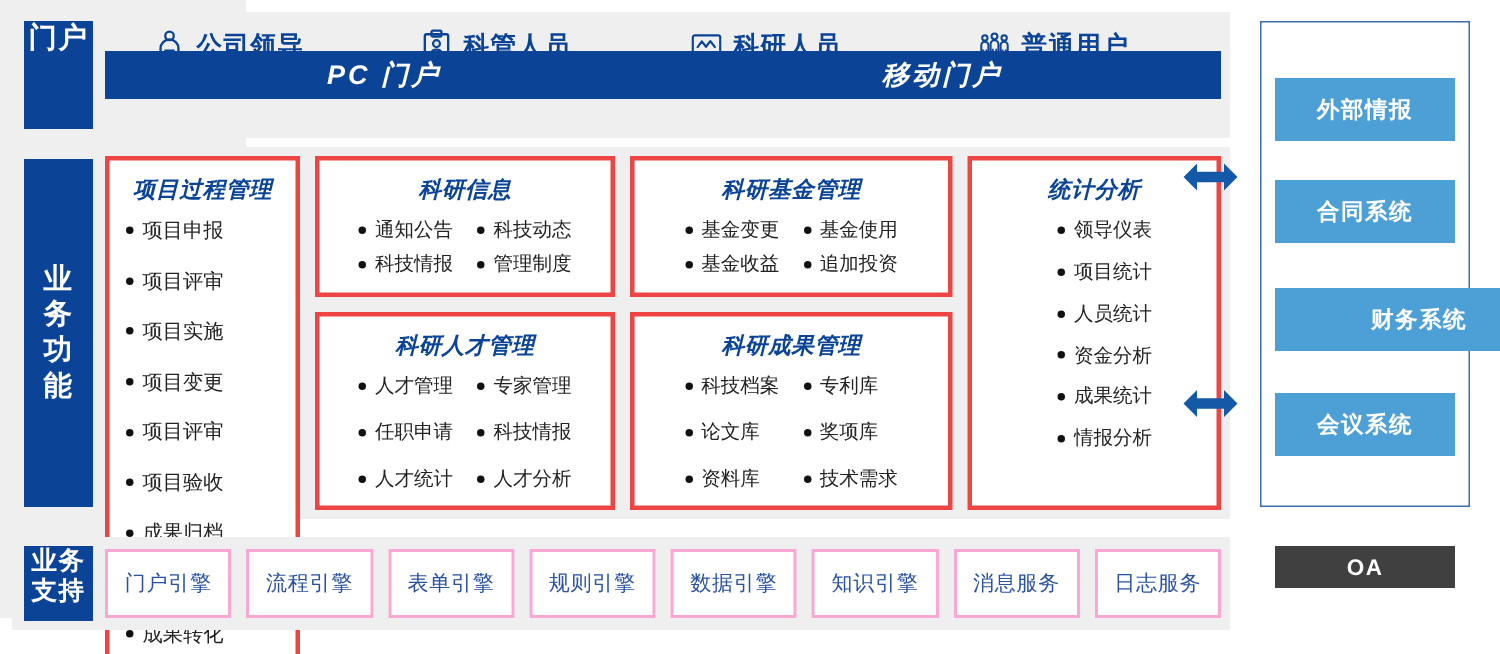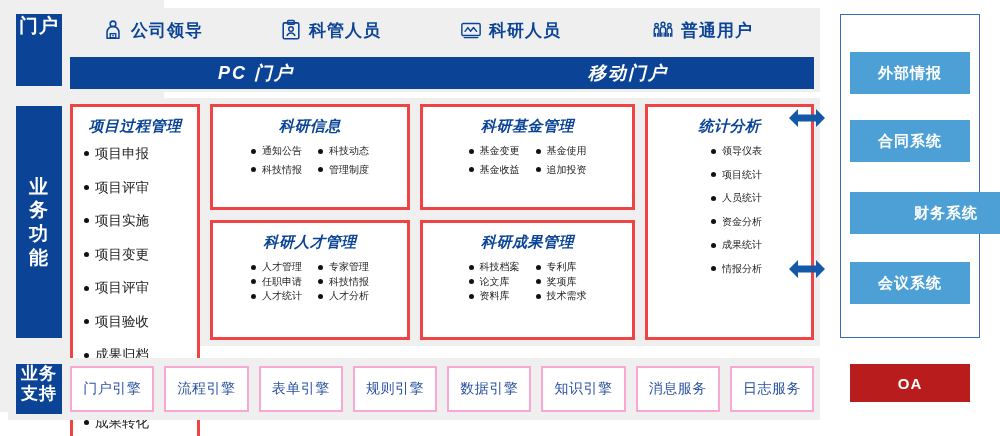--- a/index.html
+++ b/index.html
@@ -22,21 +22,21 @@
   
   #portal-band{left:8px;top:8px;width:812px;height:84px;}
   #portal-label{left:16px;top:14px;width:46px;height:72px;font-size:19px;}
   #portal-label .t{writing-mode:horizontal-tb;}
   .roles{position:absolute;left:70px;top:14px;width:744px;height:32px;
          display:flex;align-items:center;}
   .role{display:flex;align-items:center;gap:7px;color:#0b4496;
         font-size:17px;font-weight:bold;}
   .role .lbl{letter-spacing:1px;}
   .role-ico{width:22px;height:22px;display:block;}
-  .portals{position:absolute;left:70px;top:57px;width:744px;height:32px;
+  .portals{position:absolute;left:70px;top:34px;width:744px;height:32px;
            display:flex;}
   .portal-bar{flex:1;background:#0b4496;color:#fff;display:flex;
     align-items:center;justify-content:center;font-size:18px;font-weight:bold;
     font-style:italic;letter-spacing:2px;}
 
   
   #func-band{left:8px;top:98px;width:812px;height:248px;}
   #func-label{left:16px;top:106px;width:46px;height:232px;font-size:19px;
               flex-direction:column;}
   .func-cols{position:absolute;left:70px;top:104px;width:744px;height:236px;
@@ -48,37 +48,37 @@
   .col-d{width:full;flex:1;}
   .card{
     background:#ffffff;border:3px solid #ef4444;box-sizing:border-box;
     display:flex;flex-direction:column;align-items:center;
     padding:10px 6px 8px 6px;
   }
   .card-title{color:#0b4496;font-size:15px;font-weight:bold;font-style:italic;
     letter-spacing:.5px;margin-bottom:8px;text-align:center;}
   .card-items{display:flex;gap:4px;width:100%;justify-content:center;}
   .icol{display:flex;flex-direction:column;gap:4px;}
-  .item{display:flex;align-items:center;gap:6px;color:#222;font-size:10px;
+  .item{display:flex;align-items:center;gap:6px;color:#222;font-size:13px;
         white-space:nowrap;line-height:1.45;}
   .dot{width:5px;height:5px;border-radius:50%;background:#111;flex:none;}
 
   #card-process{flex:1;}
   #card-process .card-items{justify-content:flex-start;padding-left:10px;}
   #card-process .item{font-size:13.5px;}
   #card-process .icol{gap:14px;}
   #card-stats{flex:1;}
   #card-stats .card-items{justify-content:center;padding-left:14px;}
   #card-stats .icol{gap:9px;}
   #card-info{height:106px;}
   #card-talent{flex:1;}
   #card-fund{height:106px;}
   #card-result{flex:1;}
   #card-info .icol,#card-fund .icol{gap:4px;}
-  #card-talent .icol,#card-result .icol{gap:0;}
+  #card-talent .icol,#card-result .icol{gap:12px;}
   #card-info .card-items,#card-fund .card-items,
   #card-talent .card-items,#card-result .card-items{gap:16px;}
 
   
   #support-band{left:8px;top:358px;width:812px;height:62px;}
   #support-label{left:16px;top:364px;width:46px;height:50px;font-size:17px;}
   #support-label .two{line-height:1.15;}
   .engines{position:absolute;left:70px;top:366px;width:744px;height:46px;
            display:flex;gap:10px;}
   .engine{flex:1;background:#fff;border:2px solid #f9a8d4;color:#2a52a0;
@@ -89,22 +89,22 @@
   .arrow{position:absolute;width:38px;height:26px;}
 
   
   #right-band{left:828px;top:8px;width:164px;height:412px;background:#efefef;}
   #ext-box{position:absolute;left:840px;top:14px;width:140px;height:324px;
     background:#fff;border:1px solid #3a6cb5;box-sizing:border-box;}
   .ext-btn{position:absolute;left:850px;width:120px;height:42px;
     background:#4da0d5;color:#fff;font-size:15px;font-weight:bold;
     display:flex;align-items:center;justify-content:center;letter-spacing:1px;}
   #ext-1{top:52px;} #ext-2{top:120px;} #ext-3{top:192px;padding-left:36px;} #ext-4{top:262px;}
-  #oa-btn{position:absolute;left:850px;top:364px;width:120px;height:38px;
-    background:#b91c1c;color:#fff;font-size:15px;font-weight:bold;
+  #oa-btn{position:absolute;left:850px;top:364px;width:120px;height:28px;
+    background:#404040;color:#fff;font-size:15px;font-weight:bold;
     display:flex;align-items:center;justify-content:center;letter-spacing:1px;}
 </style>
 </head>
 <body>
 
 <div class="stage">
 
   <div class="band" id="portal-band"></div>
 
   <div class="sidelabel" id="portal-label">

